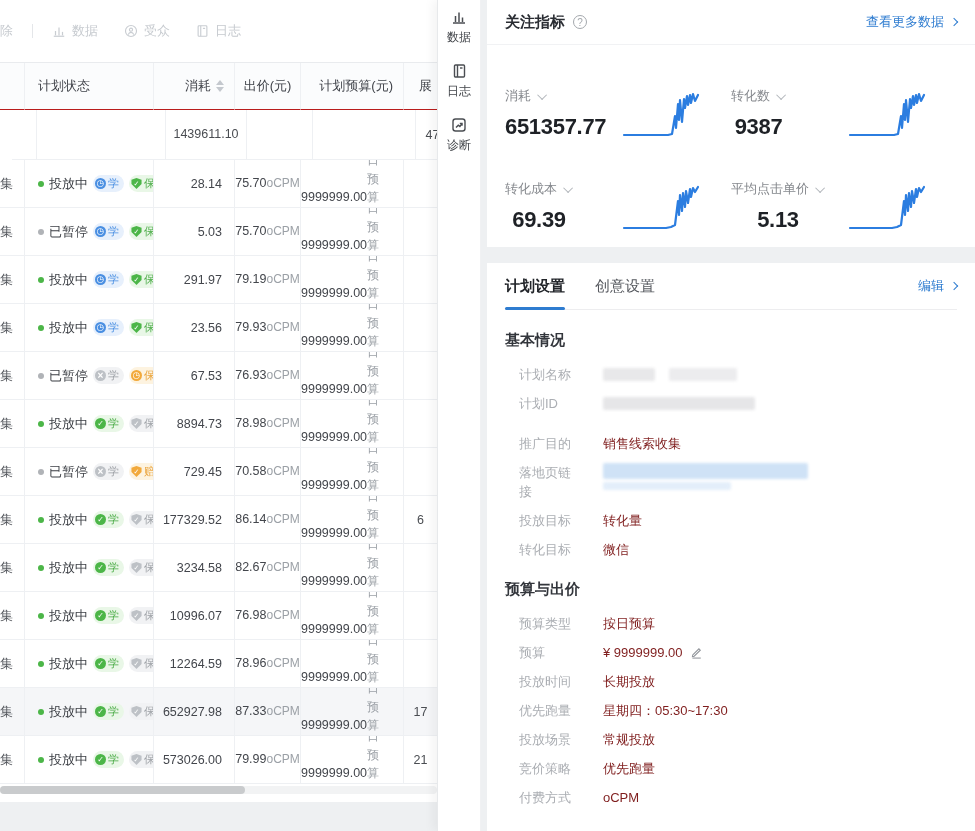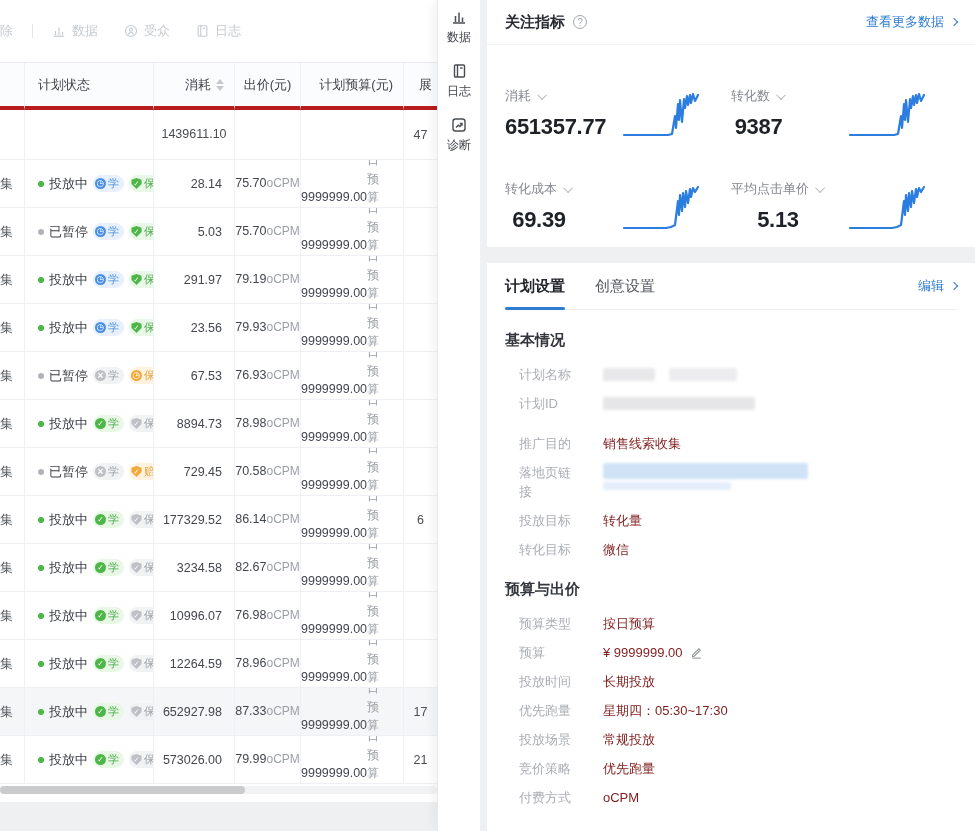--- a/index.html
+++ b/index.html
@@ -14,31 +14,31 @@
   .left-pane{ position:absolute; left:0; top:0; width:437px; height:802px; background:#fff; }
   .top-toolbar{ height:63px; border-bottom:1px solid #e9ebee; display:flex; align-items:center; }
   .tb-partial{ width:16px; overflow:hidden; color:#c6cacf; font-size:13px; white-space:nowrap; }
   .tb-divider{ width:1px; height:14px; background:#e4e6e9; margin:0 19px 0 16px; }
   .tb-btn{ display:inline-flex; align-items:center; gap:6px; color:#c6cacf; font-size:13px; margin-right:26px; }
   .tb-btn svg{ stroke:#c9cdd2; }
   .grid-row{ display:grid; grid-template-columns:25px 129px 81px 66px 103px 33px; }
   .cell{ border-right:1px solid #eef0f3; border-bottom:1px solid #eef0f3; display:flex; align-items:center; overflow:hidden; }
   .cell:last-child{ border-right:none; }
   .thead{ height:47px; background:#fbfcfd; font-size:13px; color:#40434a; }
-  .thead .cell{ border-bottom:4px solid #b91c1c; }
+  .thead .cell{ border-bottom:1px solid #b91c1c; }
   .h-status{ padding-left:13px; }
   .h-spend{ justify-content:flex-end; padding-right:10px; }
   .h-bid{ justify-content:center; }
   .h-budget{ justify-content:flex-end; padding-right:10px; }
   .h-imp{ padding-left:15px; color:#40434a; }
   .sort{ display:inline-flex; flex-direction:column; gap:2px; margin-left:5px; }
   .sort i{ width:0; height:0; border-left:4px solid transparent; border-right:4px solid transparent; }
   .sort .up{ border-bottom:5px solid #c4c8ce; }
   .sort .dn{ border-top:5px solid #c4c8ce; }
-  .t-summary{ height:50px; background:#fff; }
+  .t-summary{ height:50px; background:#fff;padding-left:12px; }
   .sum-spend{ justify-content:center; padding:0 2px; font-size:12.5px; color:#4a4d52; text-align:center; word-break:break-all; line-height:1.55; }
   .sum-imp{ justify-content:center; font-size:12.5px; color:#4a4d52; }
   .trow{ height:48px; background:#fff; font-size:13px; }
   .trow.sel{ background:#f5f6f8; }
   .trow.sel .cell{ background:#f5f6f8; }
   .c-tail{ color:#55585e; padding-left:0; font-size:13px; white-space:nowrap; }
   .c-status{ padding-left:13px; gap:5px; white-space:nowrap; }
   .stxt{ color:#3d4046; }
   .dot{ width:6px; height:6px; border-radius:50%; flex:none; }
   .dot.active{ background:#4cb648; }

